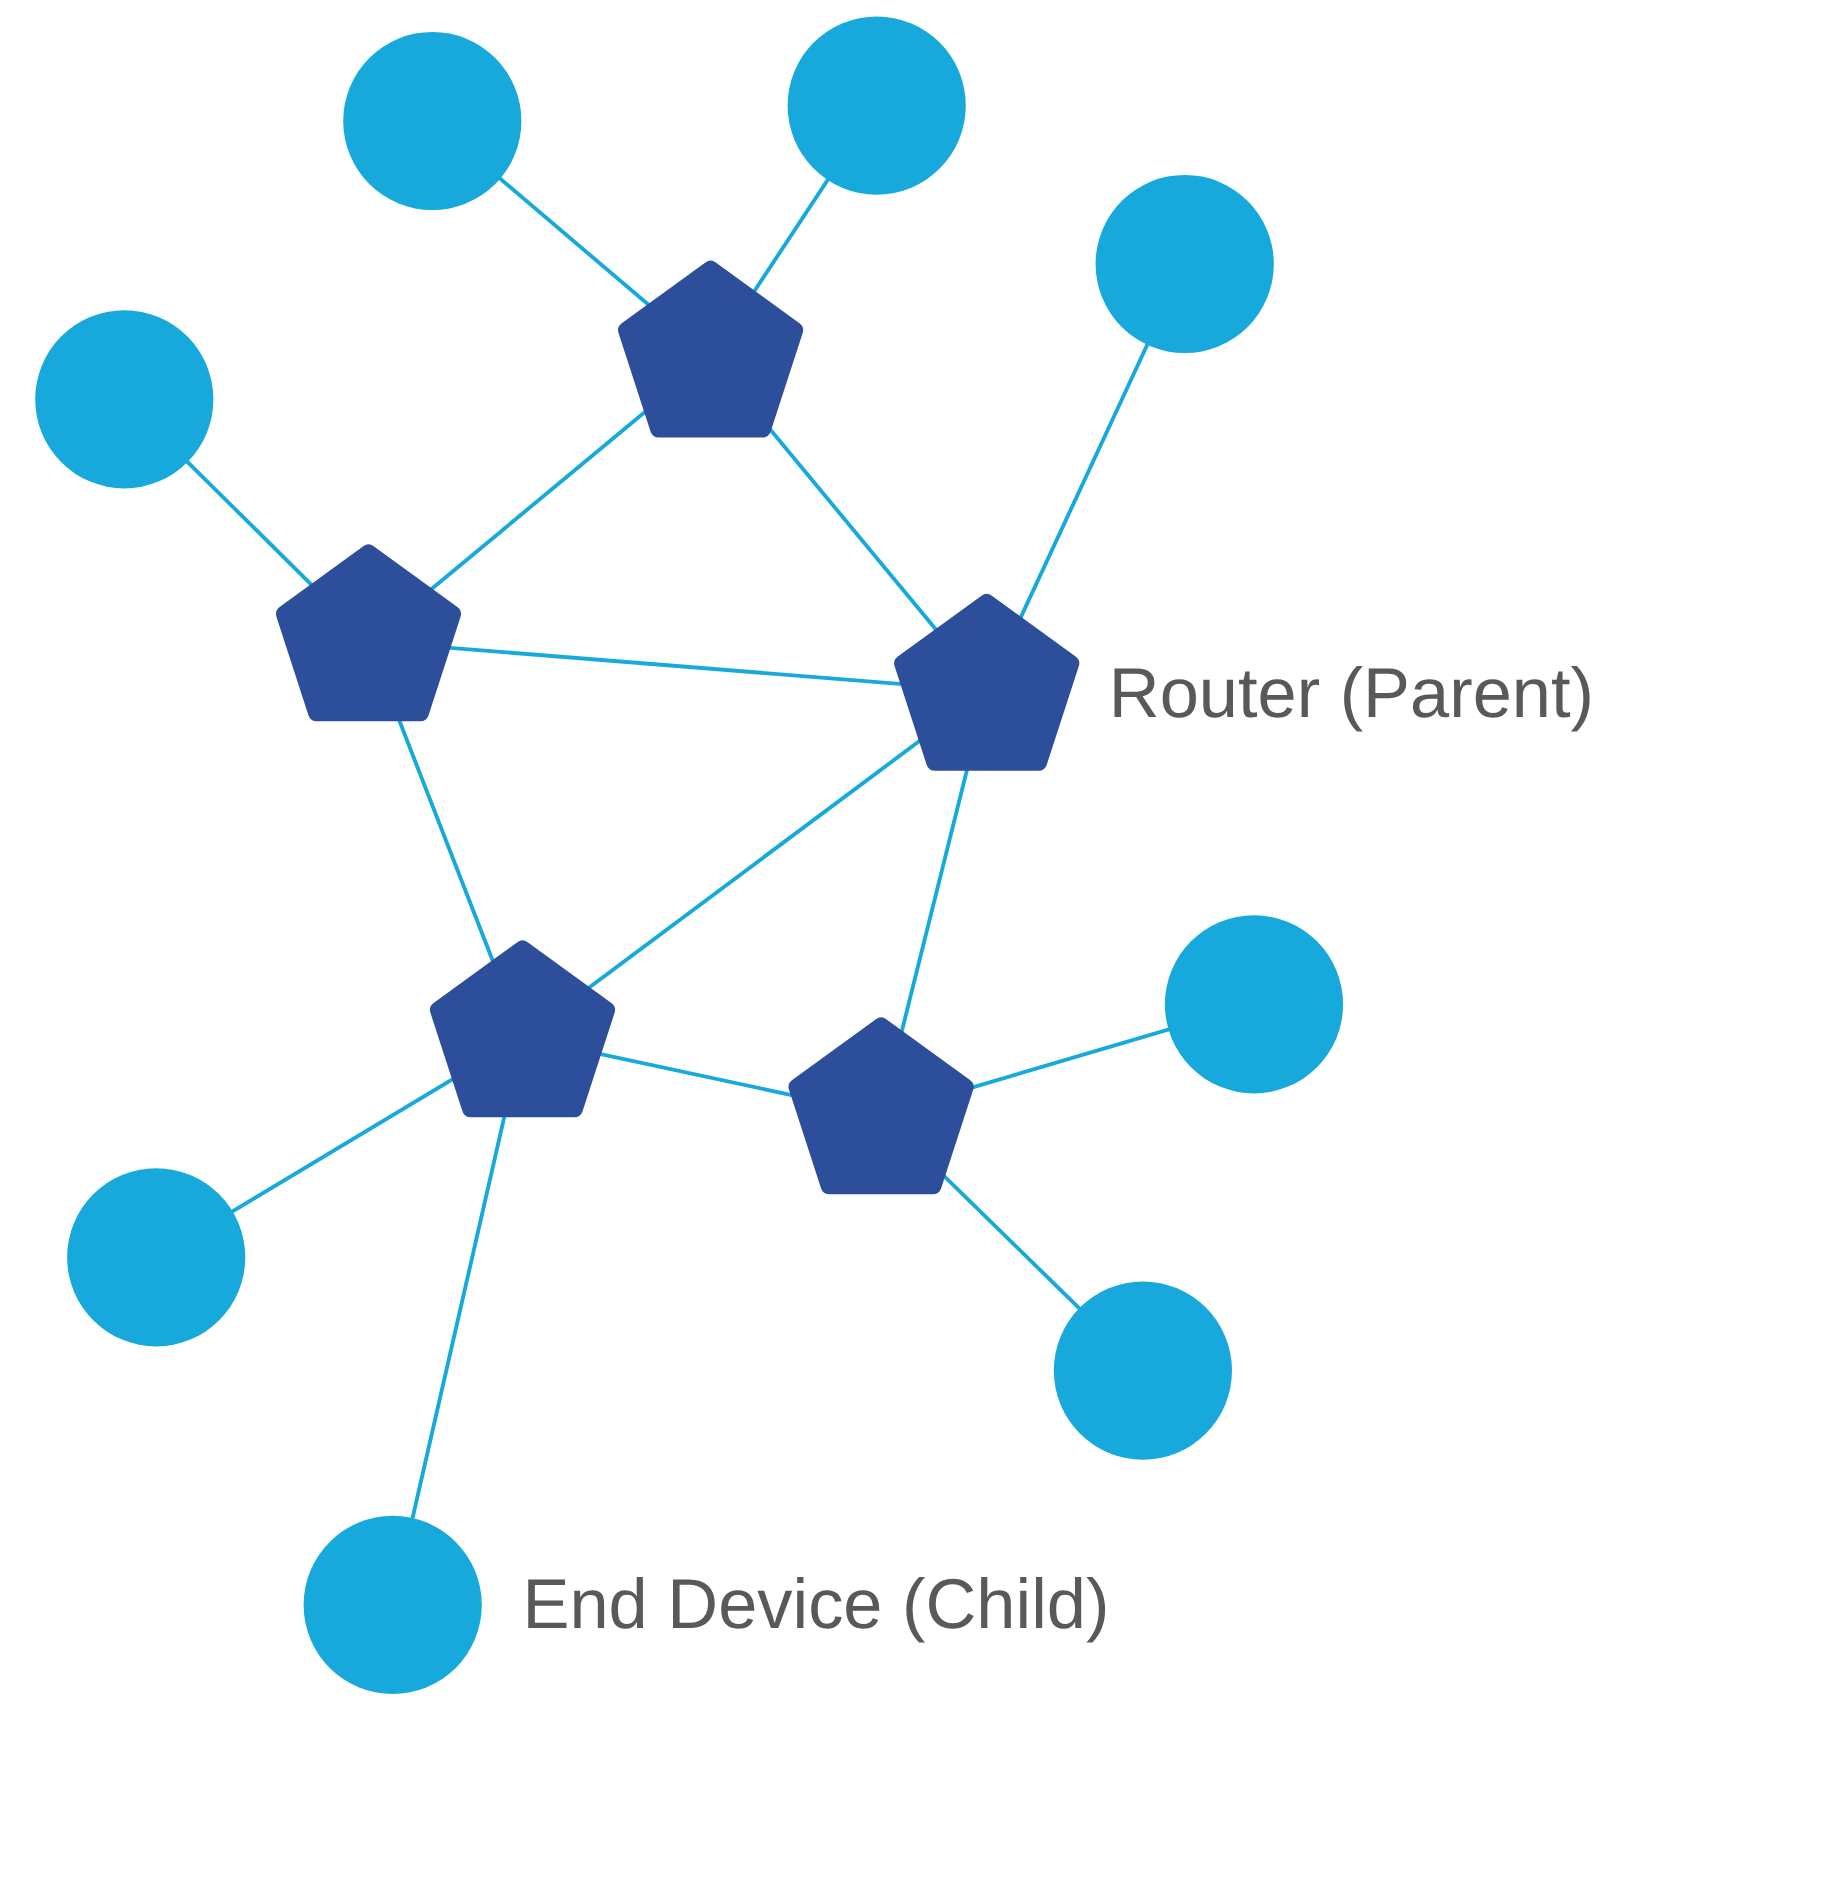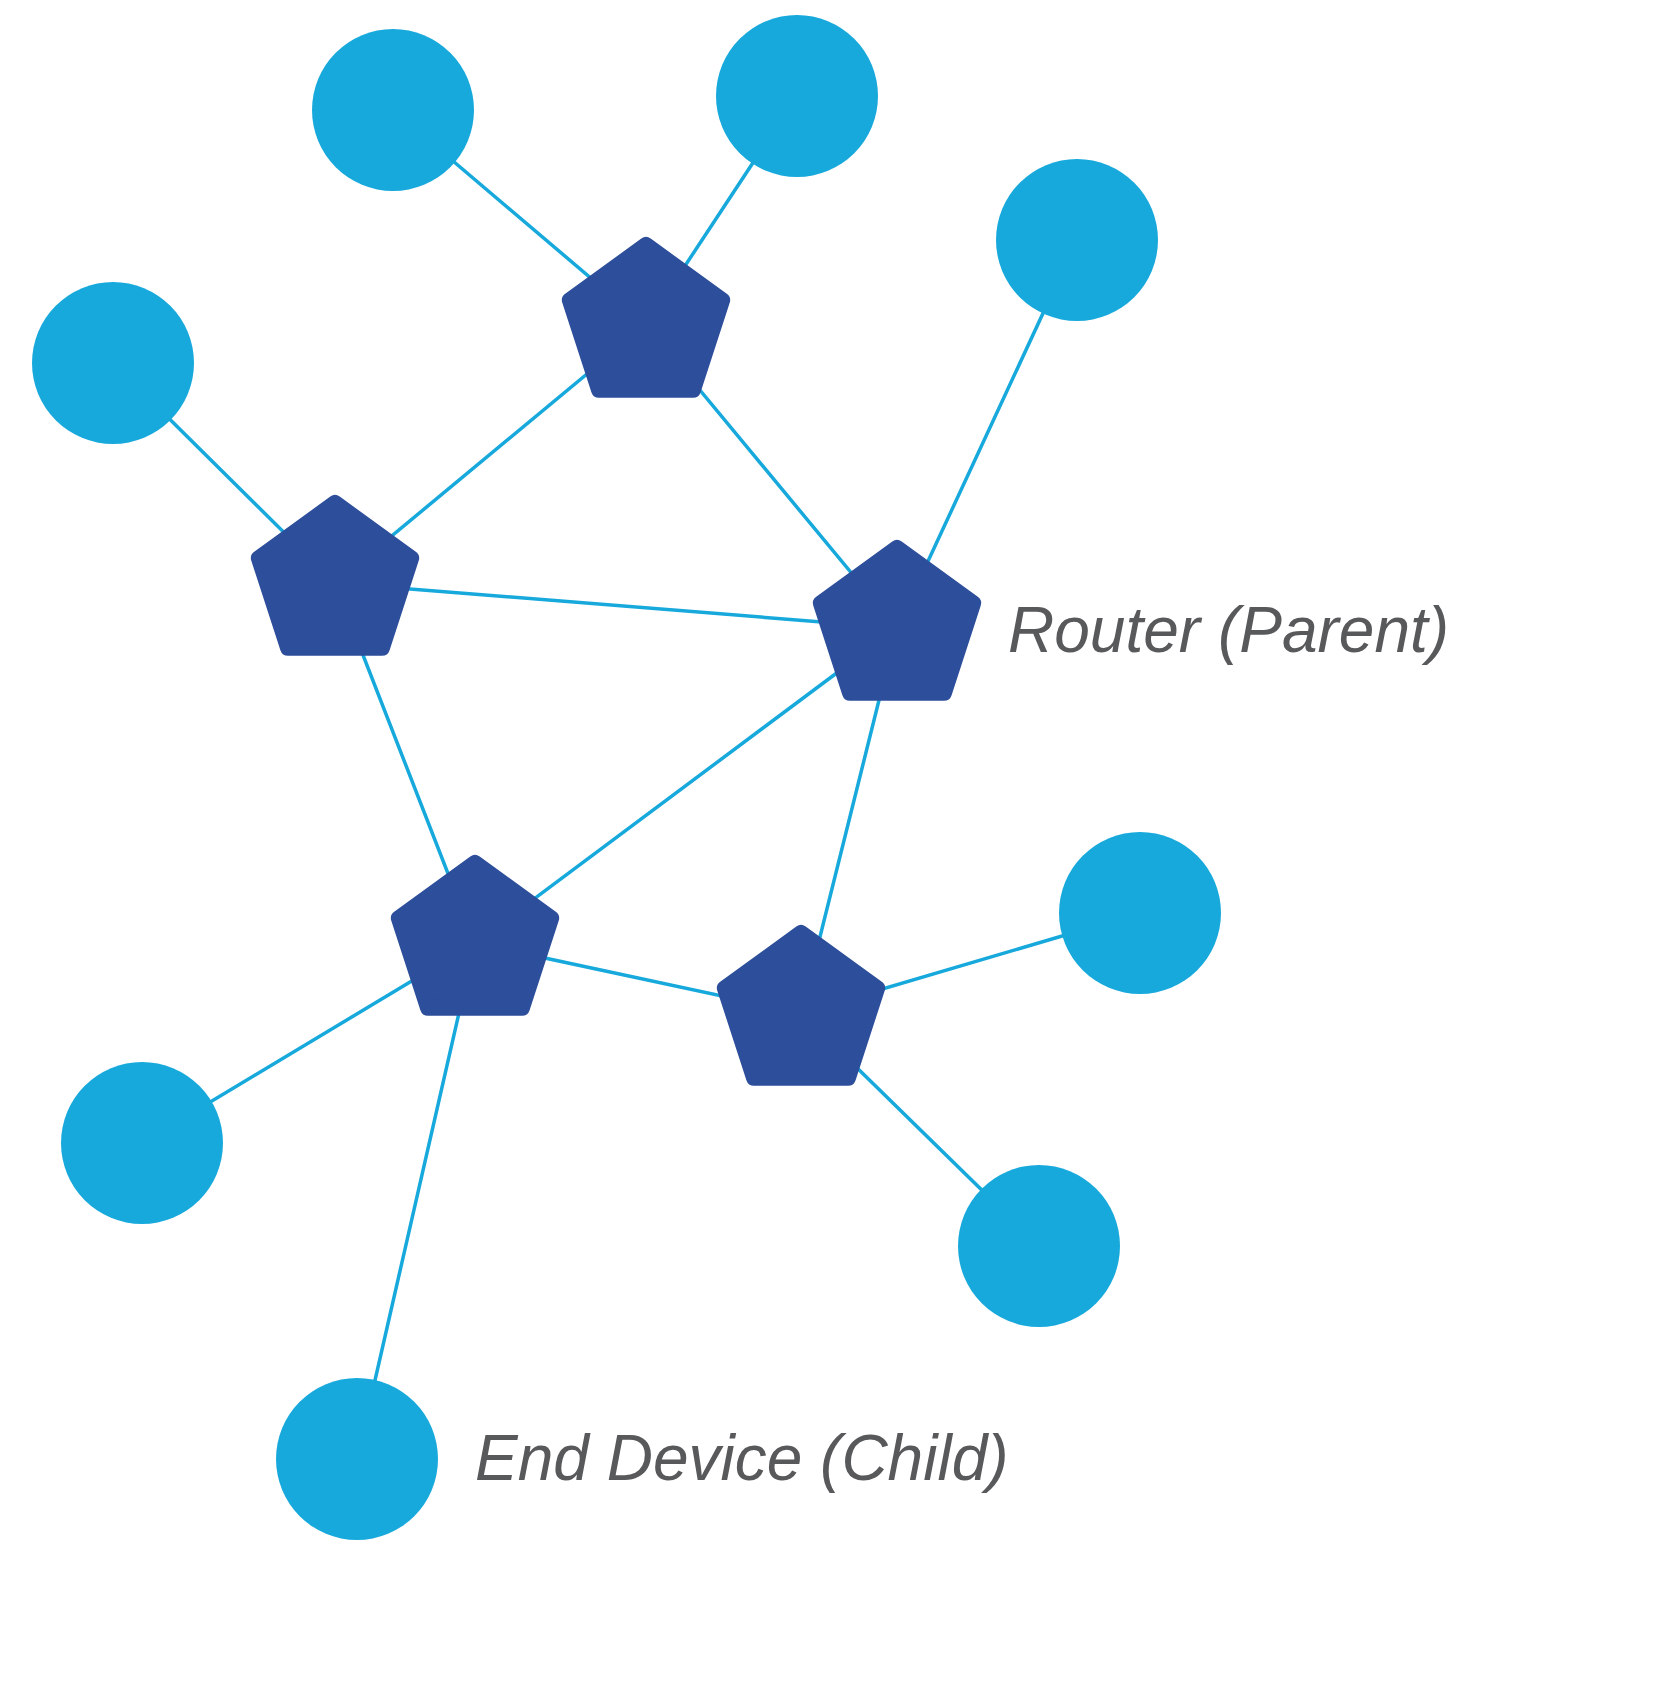--- a/index.html
+++ b/index.html
@@ -6,21 +6,20 @@
       margin: 0;
       padding: 0;
       background: #ffffff;
     }
     .page {
       width: 1656px;
       height: 1708px;
       background: #ffffff;
       position: relative;
       overflow: hidden;
-      font-style: italic;
     }
     svg {
       display: block;
     }
     .edge {
       stroke: var(--edge-color, #17a9dc);
       stroke-width: 3.5;
       stroke-linecap: round;
     }
     .router {

